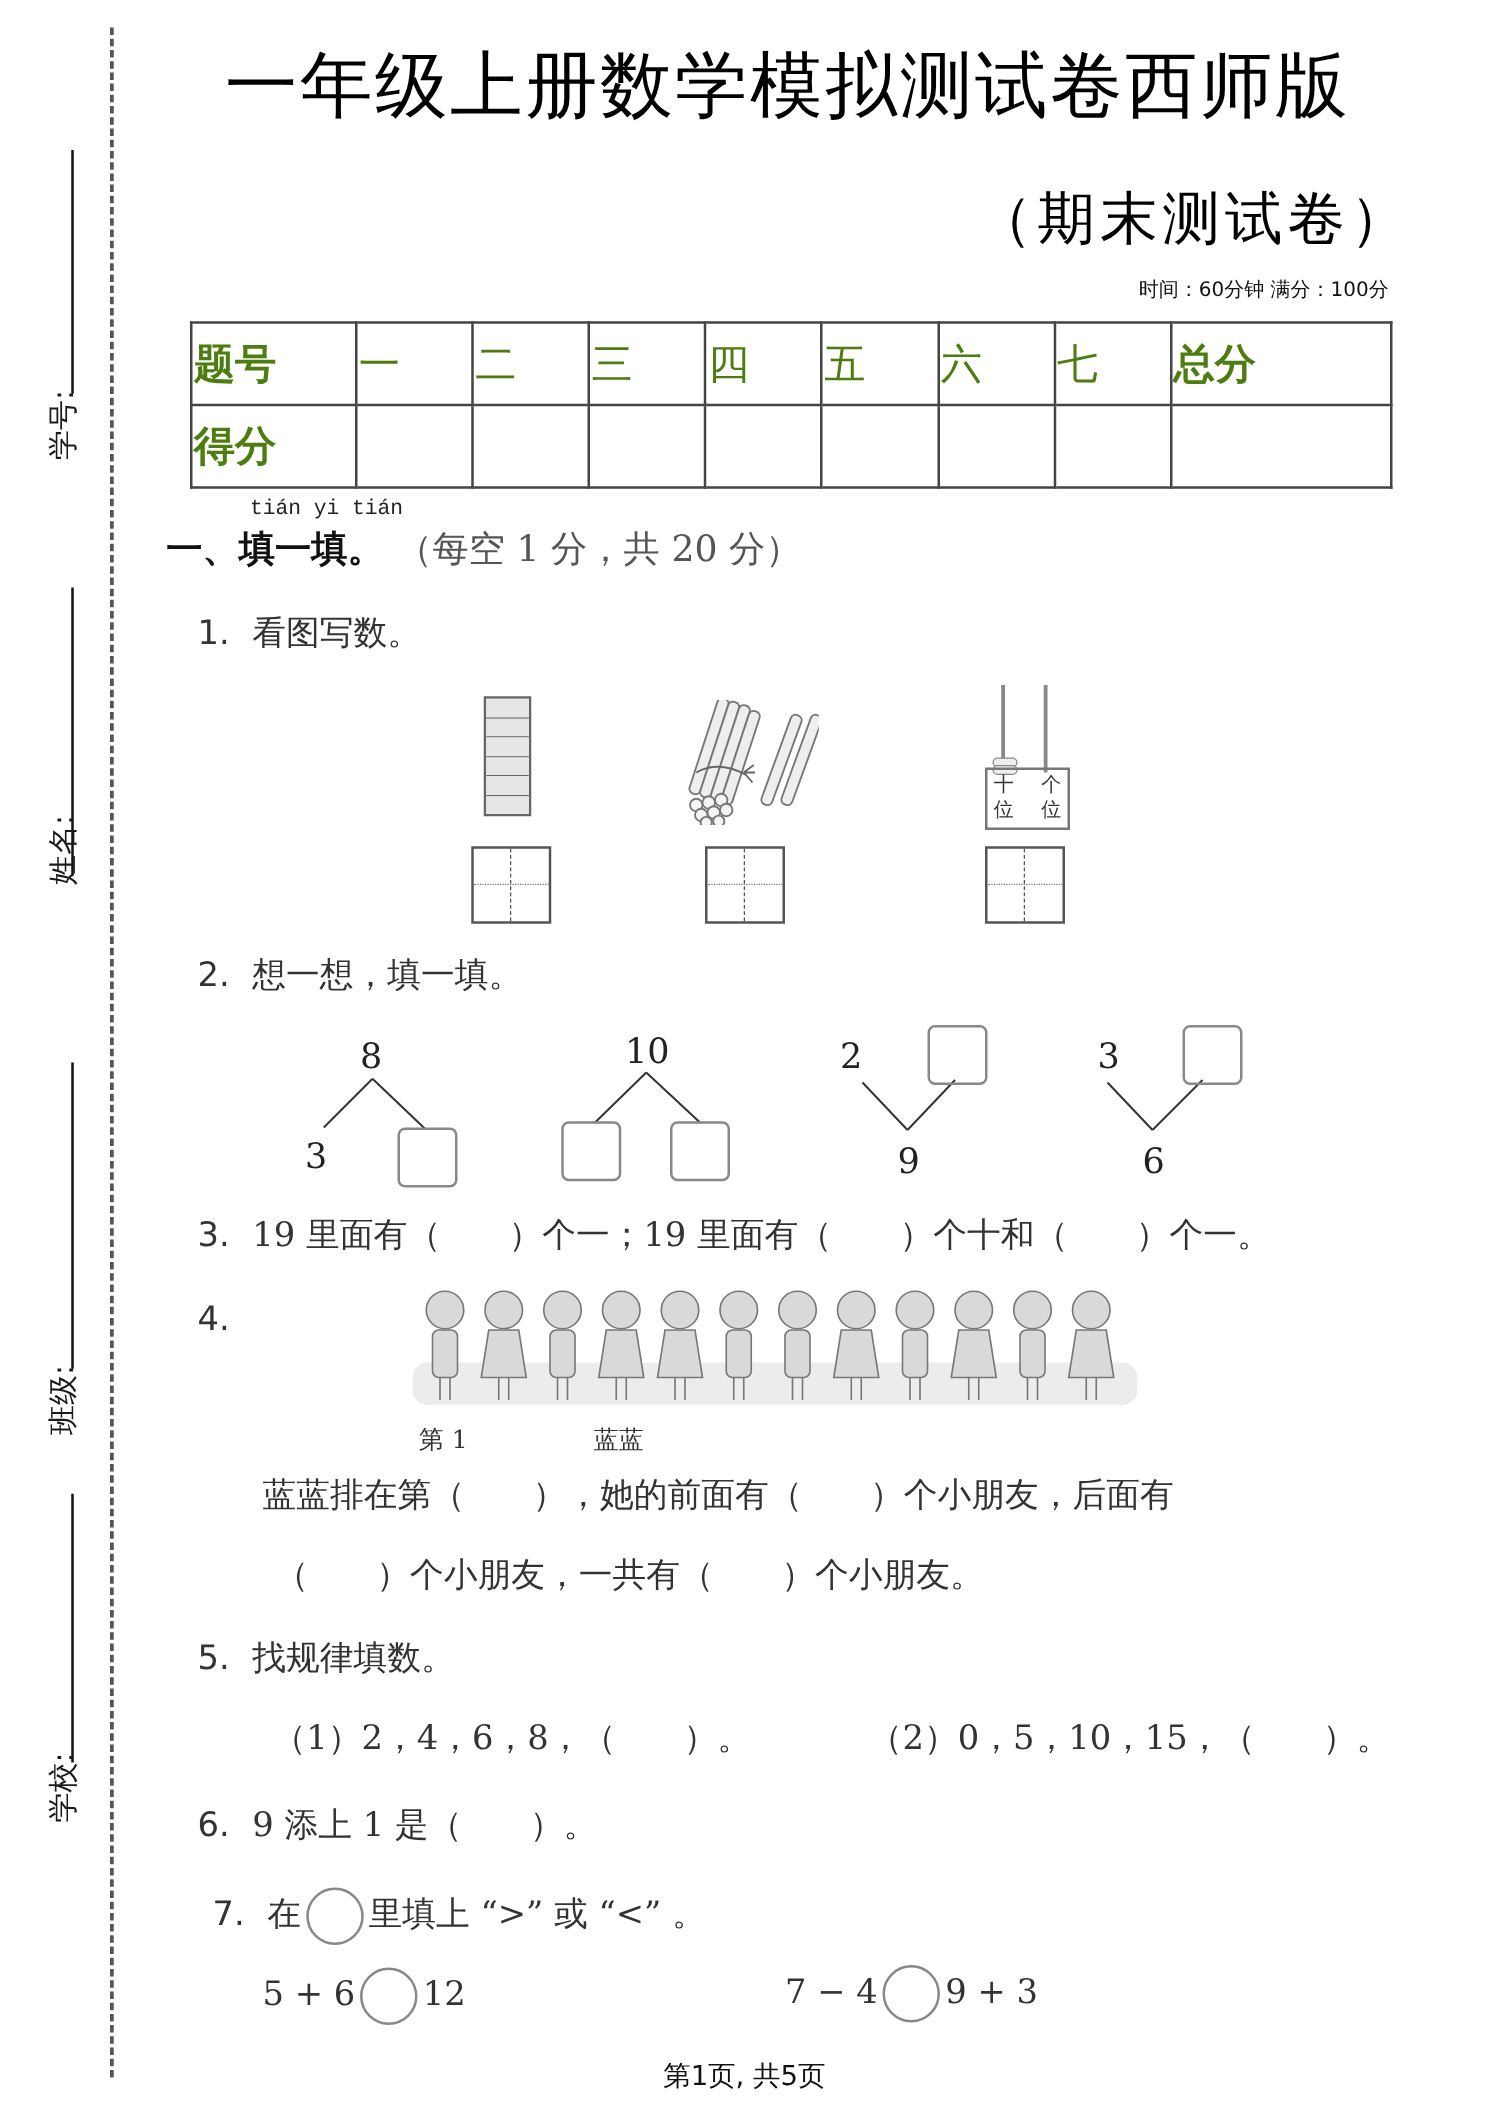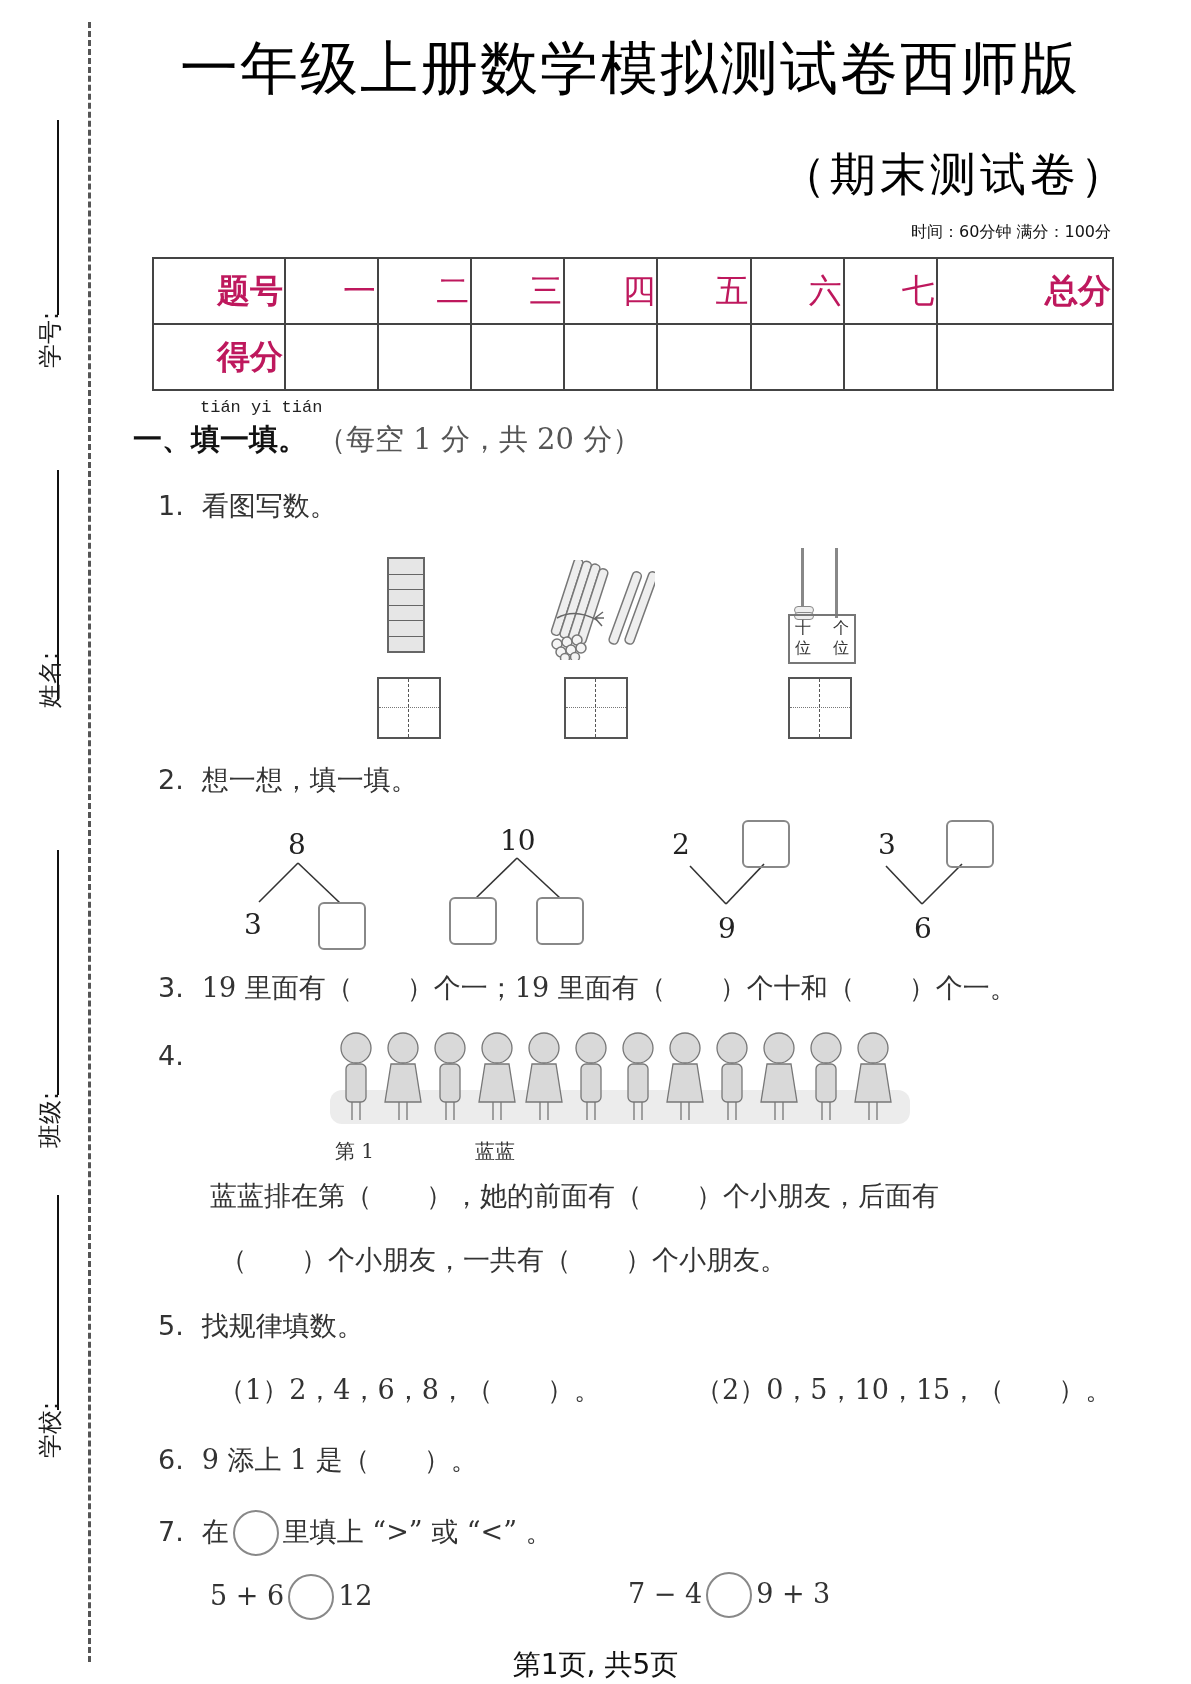--- a/index.html
+++ b/index.html
@@ -34,22 +34,22 @@
   }
   .meta {
     position: absolute; right: 80px; top: 222px; font-size: 16px; color: #111;
   }
 
   
   .score-table {
     position: absolute; left: 152px; top: 257px; width: 962px; border-collapse: collapse;
   }
   .score-table td {
-    border: 2px solid #444; height: 62px; text-align: right; font-size: 33px;
-    font-family: "DejaVu Serif", "Liberation Serif", serif; color: #be185d;
+    border: 2px solid #444; height: 62px; text-align: left; font-size: 33px;
+    font-family: "DejaVu Serif", "Liberation Serif", serif; color: #4d7c0f;
   }
   .score-table td.head-cell { font-family: "DejaVu Sans", "Liberation Sans", sans-serif; font-weight: bold; width: 128px; }
 
   
   .pinyin { position: absolute; left: 200px; top: 398px; font-size: 17px; color: #222; font-family: Liberation Mono, monospace; }
   .section-title { position: absolute; left: 133px; top: 420px; font-size: 29px; }
   .section-title b { font-weight: bold; color: #111; }
   .section-title span.note { color: #555; margin-left: 10px; }
 
   .q { position: absolute; font-size: 27px; color: #333; white-space: nowrap; text-align: center; }
@@ -87,21 +87,21 @@
   .nb-num { position: absolute; font-family: "DejaVu Serif", "Liberation Serif", serif; font-size: 28px; color: #222; }
   .nb-box { position: absolute; width: 44px; height: 44px; border: 2px solid #888; border-radius: 6px; }
   svg.lines { position: absolute; left: 0; top: 0; overflow: visible; }
 
   
   .kids { position: absolute; left: 330px; top: 1030px; width: 580px; height: 100px; }
   .kid-label { position: absolute; font-family: "DejaVu Serif", "Liberation Serif", serif; font-size: 20px; color: #333; }
 
   .circle { display: inline-block; width: 42px; height: 42px; border: 2px solid #888; border-radius: 50%; vertical-align: middle; margin: 0 4px; }
 
-  .footer { position: absolute; left: 0; width: 1191px; top: 1646px; text-align: center; font-size: 28px; color: #111; }
+  .footer { position: absolute; left: 0; width: 1191px; top: 1646px; text-align: center; font-size: 22px; color: #111; }
 </style>
 </head>
 <body>
 
 <div class="dash-line"></div>
 
 <div class="margin-line" style="top:120px;height:195px;"></div>
 <div class="margin-label" style="top:310px;">学号:</div>
 
 <div class="margin-line" style="top:470px;height:230px;"></div>
@@ -341,21 +341,21 @@
   <span class="txt">（1）2，4，6，8，（　　）。</span>
 </div>
 <div class="q" style="left:695px;top:1372px;">
   <span class="txt">（2）0，5，10，15，（　　）。</span>
 </div>
 
 <div class="q" style="left:158px;top:1442px;">
   <span class="num">6.</span><span class="txt">9 添上 1 是（　　）。</span>
 </div>
 
-<div class="q" style="left:158px;top:1510px;">
+<div class="q" style="left:170px;top:1510px;">
   <span class="num">7.</span><span class="txt">在</span><span class="circle"></span><span class="txt">里填上 “&gt;” 或 “&lt;” 。</span>
 </div>
 <div class="q" style="left:210px;top:1574px;">
   <span class="txt">5 + 6</span><span class="circle"></span><span class="txt">12</span>
 </div>
 <div class="q" style="left:628px;top:1572px;">
   <span class="txt">7 − 4</span><span class="circle"></span><span class="txt">9 + 3</span>
 </div>
 
 <div class="footer">第1页, 共5页</div>

